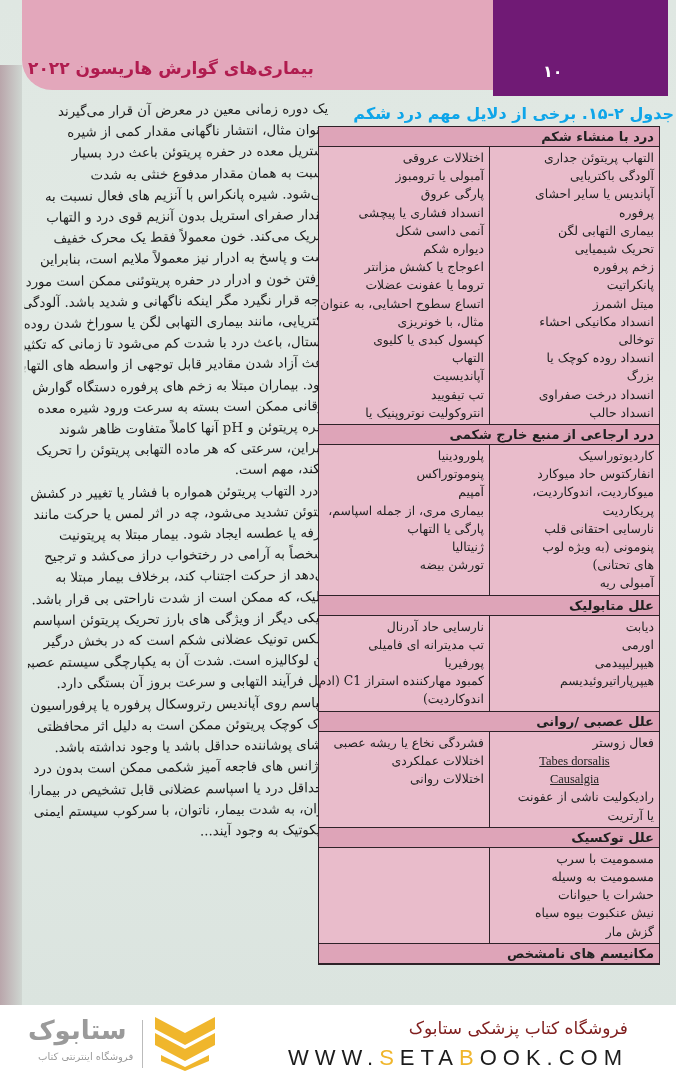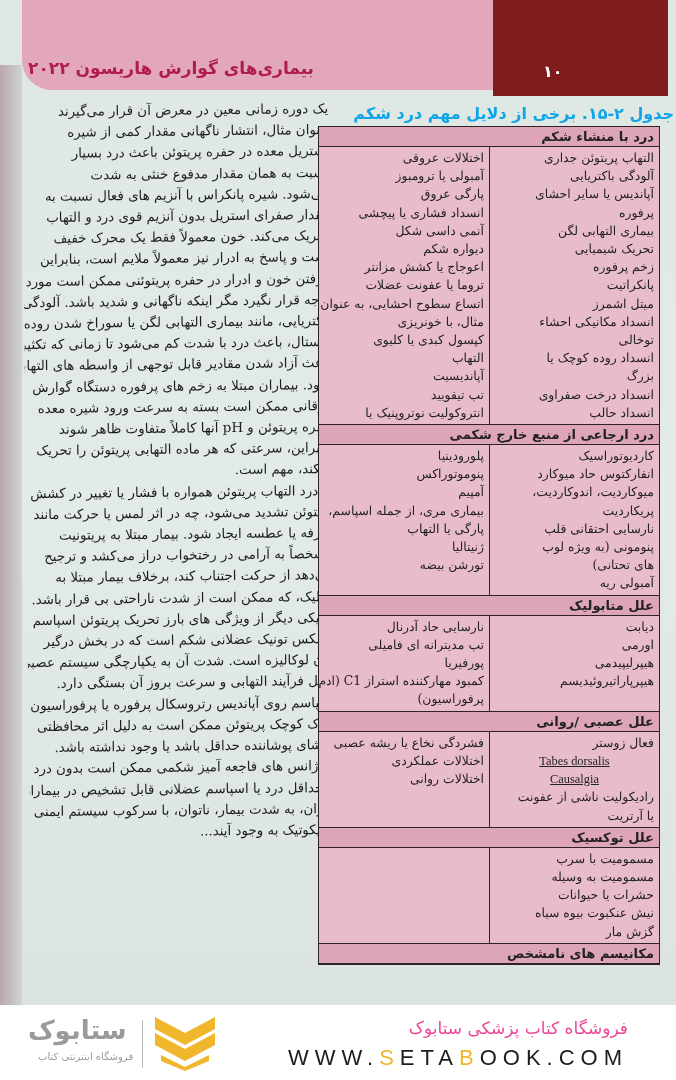--- a/index.html
+++ b/index.html
@@ -24,21 +24,21 @@
     position:absolute; left:22px; top:0; width:480px; height:90px;
     background:#e3a7bb;
     border-bottom-left-radius:30px;
   }
   .header-title {
     position:absolute; right:188px; top:58px;
     color:#b01c4f; font-weight:bold; font-size:17px; direction:rtl; white-space:nowrap;
   }
   .page-tab {
     position:absolute; left:493px; top:0; width:175px; height:96px;
-    background:#7f1d1d;
+    background:#701a75;
   }
   .page-num {
     position:absolute; left:50px; top:62px; color:#fff; font-weight:bold; font-size:16px;
   }
   .body-text {
     position:absolute; left:22px; top:98px; width:306px;
     direction:rtl; text-align:justify; color:#1d1d1d;
     font-family:"DejaVu Serif", serif; font-size:13.4px; line-height:21.2px;
     transform:rotate(-0.6deg); transform-origin:right top;
   }
@@ -60,21 +60,21 @@
   .section-head:first-child { border-top:none; }
   .row { display:flex; flex-direction:row; }
   .col { width:50%; padding:2px 5px; box-sizing:border-box; }
   .col.right { border-left:1px solid #2e2228; }
   .col div { line-height:18.2px; white-space:nowrap; }
   .col .ltr { direction:ltr; text-align:center; font-family:"Liberation Serif", serif;text-decoration:underline; }
   .footer {
     position:absolute; left:0; top:1005px; width:676px; height:75px; background:#ffffff;
   }
   .store-name {
-    position:absolute; right:48px; top:13px; direction:rtl; font-size:17px; color:#ec4899;
+    position:absolute; right:48px; top:13px; direction:rtl; font-size:17px; color:#7f1d1d;
     white-space:nowrap;
   }
   .store-url {
     position:absolute; right:48px; top:40px; font-size:22px; letter-spacing:6px; color:#1c1c1c;
     font-family:"Liberation Sans", sans-serif; white-space:nowrap;
   }
   .store-url .acc { color:#f0b62c; }
   .logo-chevron { position:absolute; left:155px; top:12px; width:60px; height:54px; }
   .logo-divider { position:absolute; left:142px; top:15px; width:1px; height:48px; background:#bbb; }
   .logo-word {
@@ -204,21 +204,21 @@
           <div>دیابت</div>
           <div>اورمی</div>
           <div>هیپرلیپیدمی</div>
           <div>هیپرپاراتیروئیدیسم</div>
         </div>
         <div class="col left">
           <div>نارسایی حاد آدرنال</div>
           <div>تب مدیترانه ای فامیلی</div>
           <div>پورفیریا</div>
           <div>کمبود مهارکننده استراز C1 (ادم</div>
-          <div>پرفوراسیون)</div>
+          <div>اندوکاردیت)</div>
         </div>
       </div>
       <div class="section-head">علل عصبی /روانی</div>
       <div class="row">
         <div class="col right">
           <div>فعال زوستر</div>
           <div class="ltr">Tabes dorsalis</div>
           <div class="ltr">Causalgia</div>
           <div>رادیکولیت ناشی از عفونت</div>
           <div>یا آرتریت</div>

